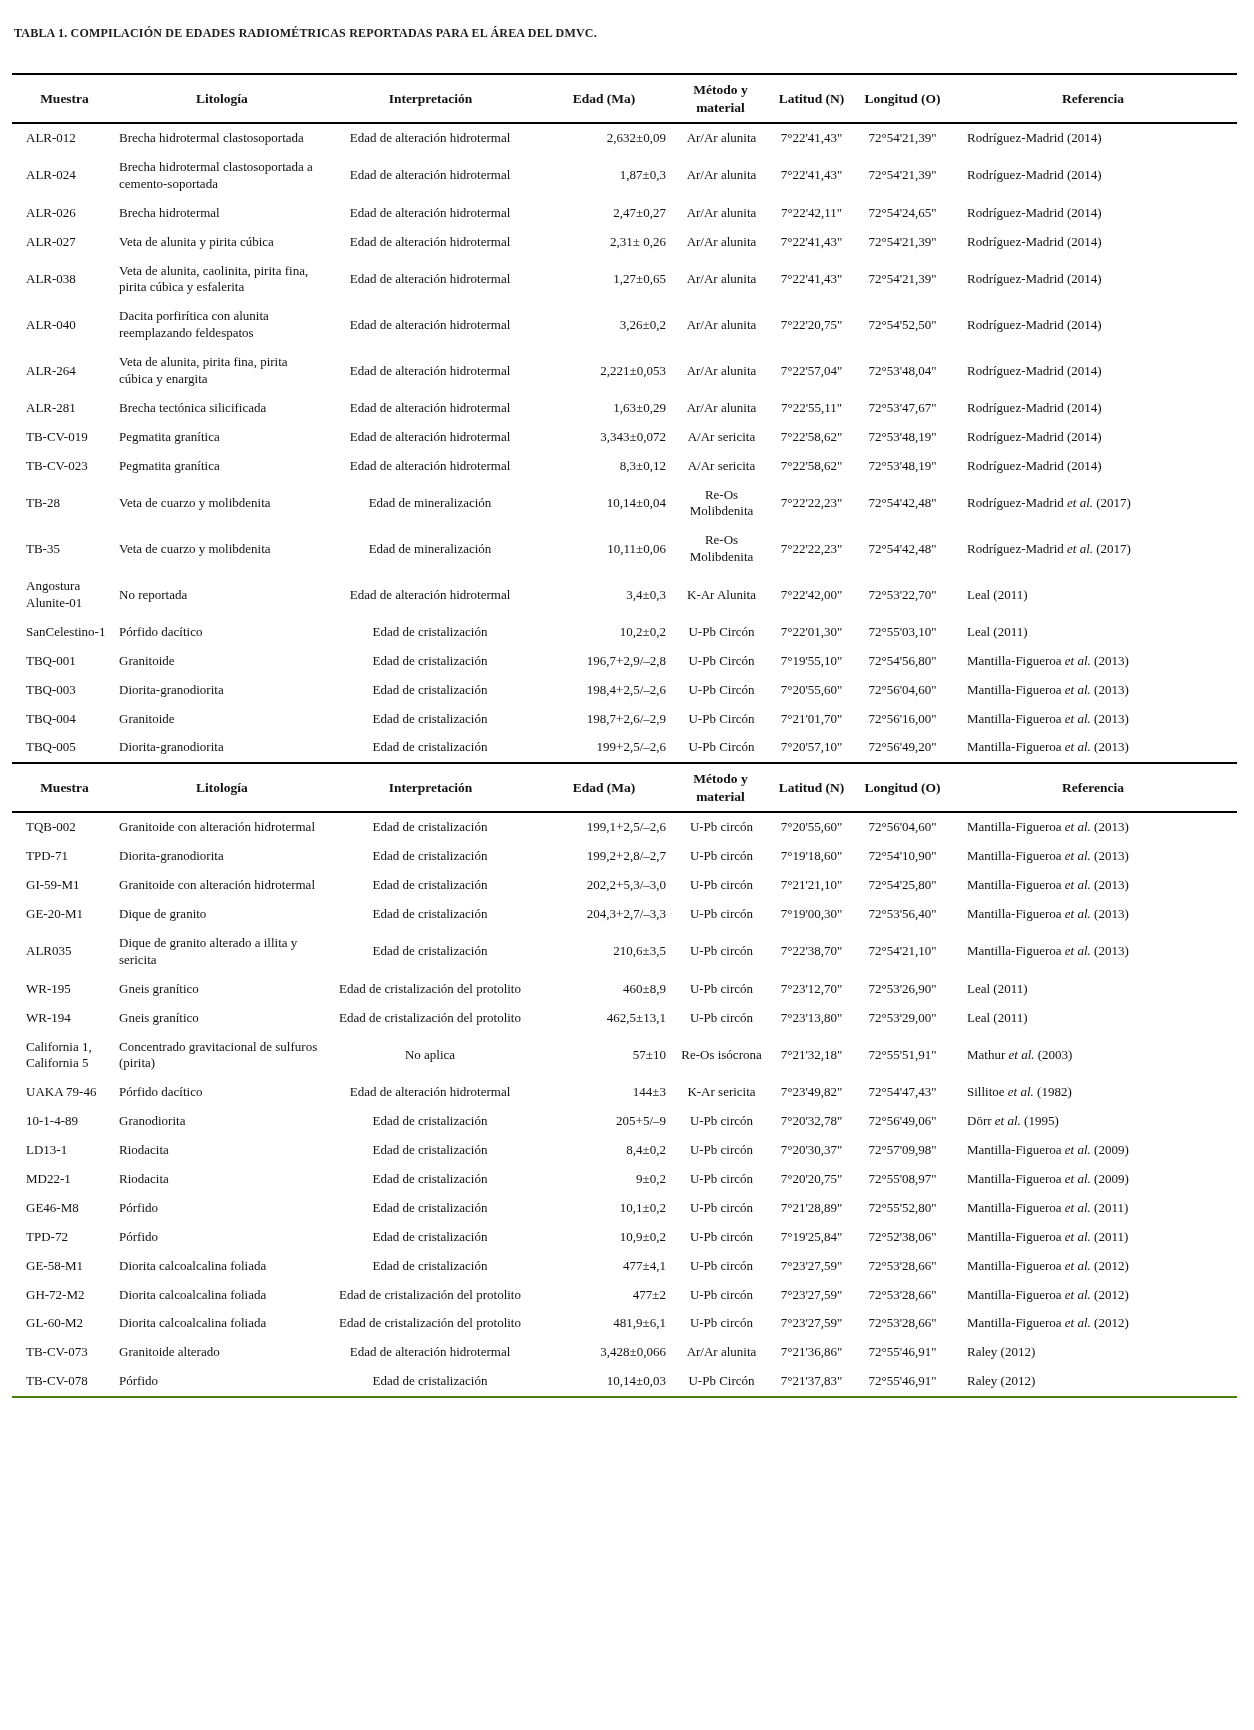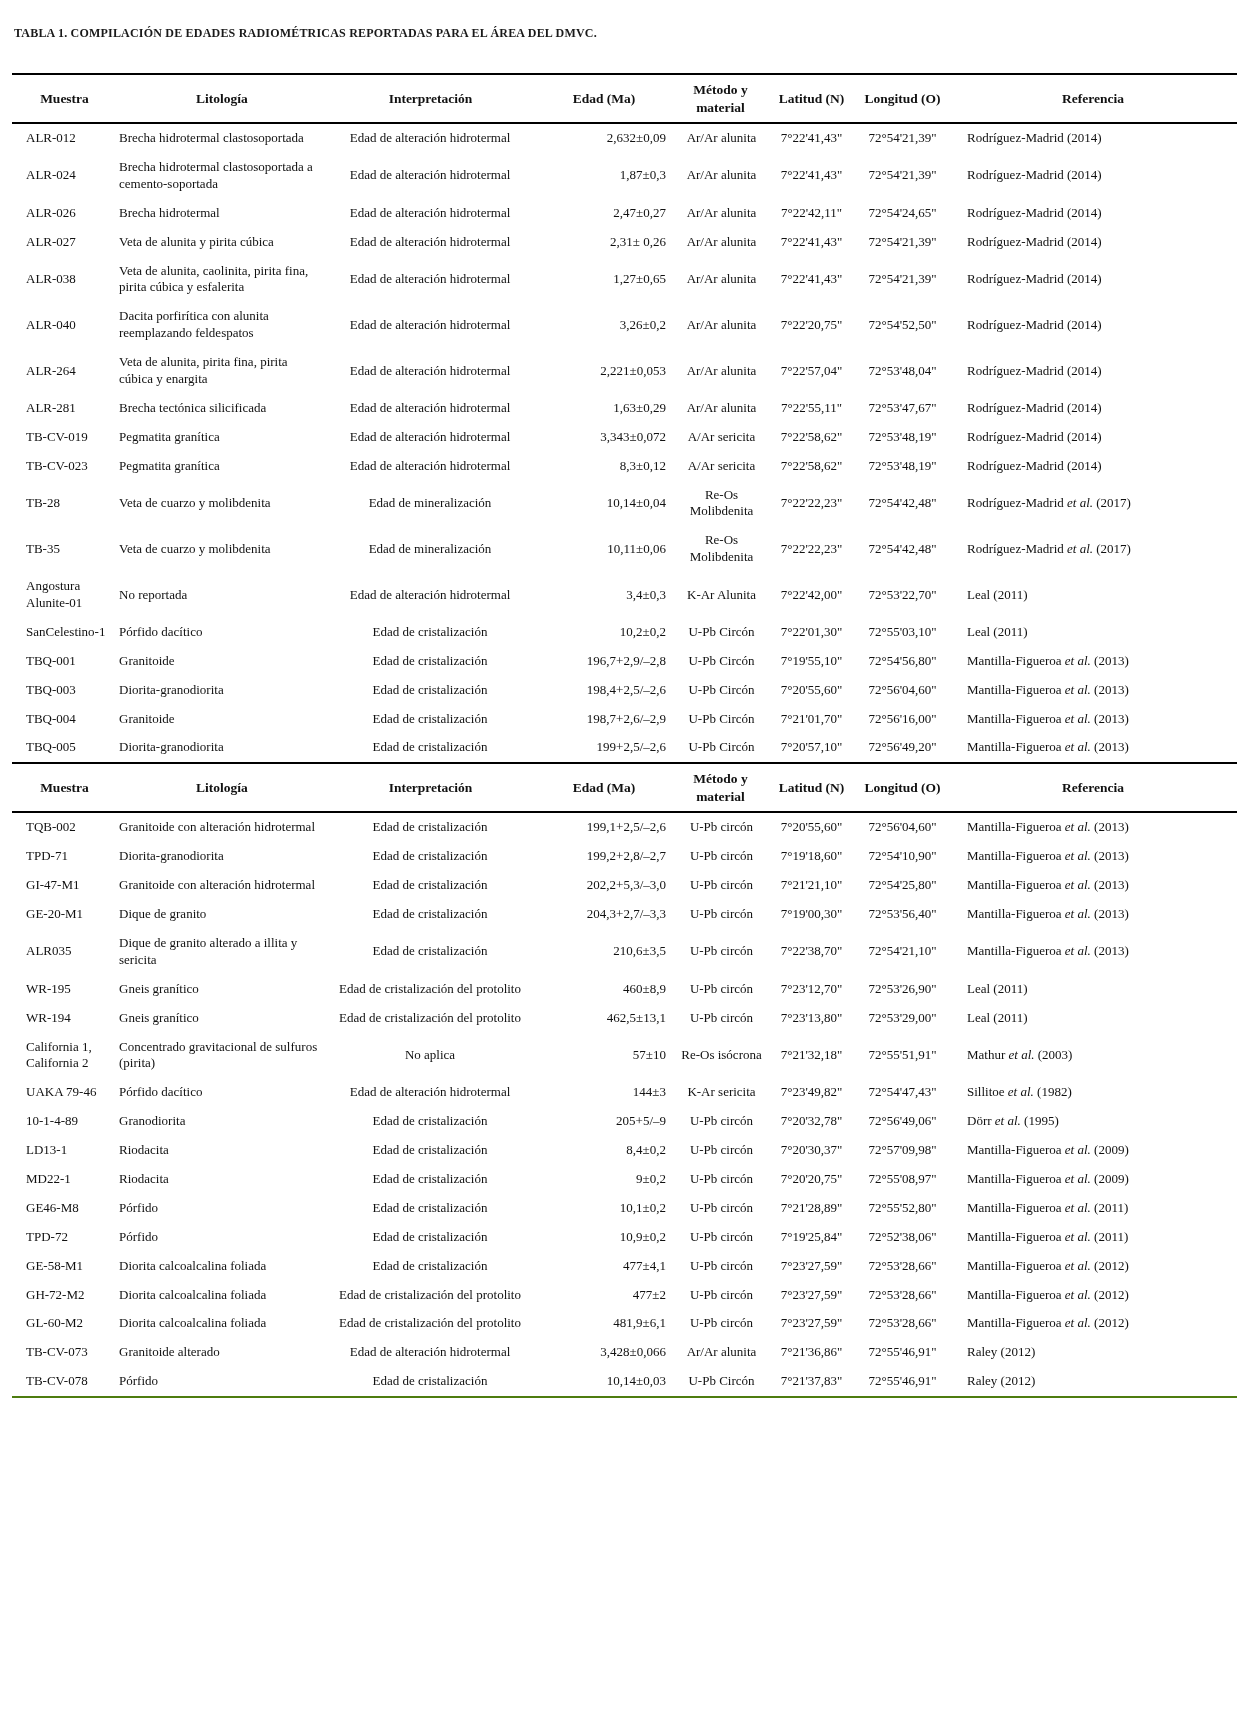--- a/index.html
+++ b/index.html
@@ -285,21 +285,21 @@
           <td class="col-muestra">TPD-71</td>
           <td class="col-litologia">Diorita-granodiorita</td>
           <td class="col-interpretacion">Edad de cristalización</td>
           <td class="col-edad">199,2+2,8/–2,7</td>
           <td class="col-metodo">U-Pb circón</td>
           <td class="col-latitud">7°19'18,60"</td>
           <td class="col-longitud">72°54'10,90"</td>
           <td class="col-referencia"><span class="ref-wrap">Mantilla-Figueroa <i>et al.</i> (2013)</span></td>
         </tr>
         <tr>
-          <td class="col-muestra">GI-47-M1</td>
+          <td class="col-muestra">GI-59-M1</td>
           <td class="col-litologia">Granitoide con alteración hidrotermal</td>
           <td class="col-interpretacion">Edad de cristalización</td>
           <td class="col-edad">202,2+5,3/–3,0</td>
           <td class="col-metodo">U-Pb circón</td>
           <td class="col-latitud">7°21'21,10"</td>
           <td class="col-longitud">72°54'25,80"</td>
           <td class="col-referencia"><span class="ref-wrap">Mantilla-Figueroa <i>et al.</i> (2013)</span></td>
         </tr>
         <tr>
           <td class="col-muestra">GE-20-M1</td>
@@ -335,21 +335,21 @@
           <td class="col-muestra">WR-194</td>
           <td class="col-litologia">Gneis granítico</td>
           <td class="col-interpretacion">Edad de cristalización del protolito</td>
           <td class="col-edad">462,5±13,1</td>
           <td class="col-metodo">U-Pb circón</td>
           <td class="col-latitud">7°23'13,80"</td>
           <td class="col-longitud">72°53'29,00"</td>
           <td class="col-referencia"><span class="ref-wrap">Leal (2011)</span></td>
         </tr>
         <tr>
-          <td class="col-muestra">California 1, California 2</td>
+          <td class="col-muestra">California 1, California 5</td>
           <td class="col-litologia">Concentrado gravitacional de sulfuros (pirita)</td>
           <td class="col-interpretacion">No aplica</td>
           <td class="col-edad">57±10</td>
           <td class="col-metodo">Re-Os isócrona</td>
           <td class="col-latitud">7°21'32,18"</td>
           <td class="col-longitud">72°55'51,91"</td>
           <td class="col-referencia"><span class="ref-wrap">Mathur <i>et al.</i> (2003)</span></td>
         </tr>
         <tr>
           <td class="col-muestra">UAKA 79-46</td>

